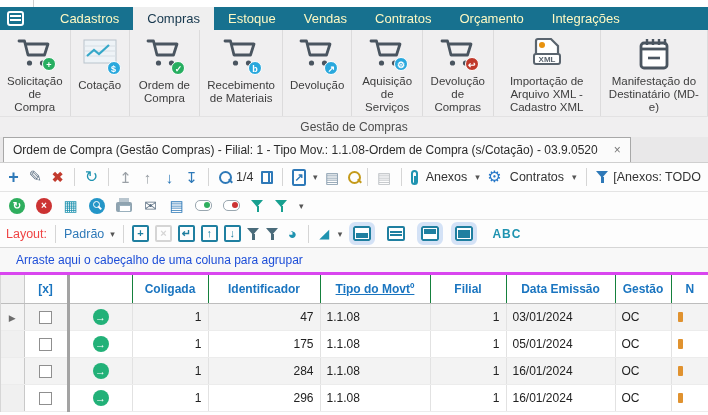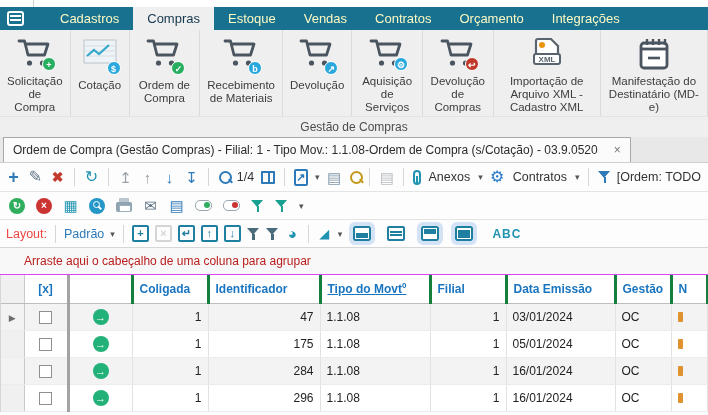--- a/index.html
+++ b/index.html
@@ -71,27 +71,27 @@
   .i-view.sel{outline:4px solid #d4e2f6}
   .i-view.v1::after{content:"";position:absolute;left:1px;right:1px;bottom:1px;height:5px;background:#1f7fa0}
   .i-view.v2::before{content:"";position:absolute;left:1px;right:1px;top:3px;height:2px;background:#1f7fa0}
   .i-view.v2::after{content:"";position:absolute;left:1px;right:1px;bottom:3px;height:2px;background:#1f7fa0}
   .i-view.v3::after{content:"";position:absolute;left:1px;right:1px;top:1px;height:5px;background:#1f7fa0}
   .i-view.v4::before{content:"";position:absolute;left:1px;right:1px;top:1.5px;height:4px;background:#1f7fa0}
   .i-view.v4::after{content:"";position:absolute;left:1px;right:1px;bottom:1.5px;height:4px;background:#1f7fa0}
   .abc{color:#1f93b0;font-weight:bold;font-size:12px;letter-spacing:1px;margin-left:8px}
   .dim{opacity:.55}
   
-  .groupbar{height:27px;background:#f8f8f8;border-bottom:1px solid #d946ef;display:flex;align-items:center;
-    padding-left:24px;font-size:12px;color:#b91c1c}
+  .groupbar{height:27px;background:#f8f8f8;border-bottom:3px solid #d946ef;display:flex;align-items:center;
+    padding-left:16px;font-size:12px;color:#1d4ed8}
   
   .grid{border-left:1px solid #d6d6d6}
   table{width:708px;table-layout:fixed;border-collapse:collapse;font-size:12px}
-  th{color:#1a75c0;font-weight:bold;text-align:left;padding:0 6px;height:28px;background:#fff;
-    border-right:3px solid #15803d;border-bottom:1px solid #bdbdbd;white-space:nowrap;overflow:hidden}
+  th{color:#1a75c0;font-weight:bold;text-align:center;padding:0 6px;height:28px;background:#fff;
+    border-right:1px solid #15803d;border-bottom:1px solid #bdbdbd;white-space:nowrap;overflow:hidden}
   th.center{text-align:center}
   th.sorted .htxt{text-decoration:underline}
   td{height:27px;padding:0 6px;color:#222;border-right:1px solid #e2e2e2;border-bottom:1px solid #ececec;
     white-space:nowrap;overflow:hidden;background:#fff}
   tr.alt td{background:#f3f3f3}
   td.selc,th.selc{background:#f0f0f0;border-right:1px solid #c9c9c9;text-align:center;padding:0}
   td.chk,th.chk{border-right:3px solid #a3a3a3;text-align:center}
   td.num{text-align:right}
   .cbx{display:inline-block;width:13px;height:13px;border:1px solid #8f8f8f;background:#fff;vertical-align:middle}
   .goarrow{display:inline-block;width:16px;height:16px;border-radius:50%;background:#22b178;color:#fff;
@@ -253,21 +253,21 @@
     <span class="gi b15" style="color: rgb(184, 188, 192);">▤</span>
     <span class="tsep"></span>
     <span class="i-clip" style="--c: #1f93b0;"></span>
     <span class="ttext lbl">Anexos</span>
     <span class="caret">▾</span>
     <span class="gi b16" style="color: rgb(40, 120, 200);">⚙</span>
     <span class="ttext lbl">Contratos</span>
     <span class="caret">▾</span>
     <span class="tsep"></span>
     <span class="i-funnel" style="--c: #2e79b8;"></span>
-    <span class="ttext lbl">[Ordem: TODO</span>
+    <span class="ttext lbl">[Anexos: TODO</span>
   </div>
 <div class="toolbar t2">
     <span class="i-circle" style="--c: #2fae5e;">↻</span>
     <span class="i-circle" style="--c: #cc3333;">×</span>
     <span class="gi b15" style="color: rgb(31, 147, 176);">▦</span>
     <span class="i-cmag" style="--c: #2496c8;"></span>
     <span class="i-print"></span>
     <span class="gi b15" style="color: rgb(95, 114, 133);">✉</span>
     <span class="gi b15" style="color: rgb(46, 121, 184);">▤</span>
     <span class="i-toggle" style="--c: #2fae5e;"></span>

